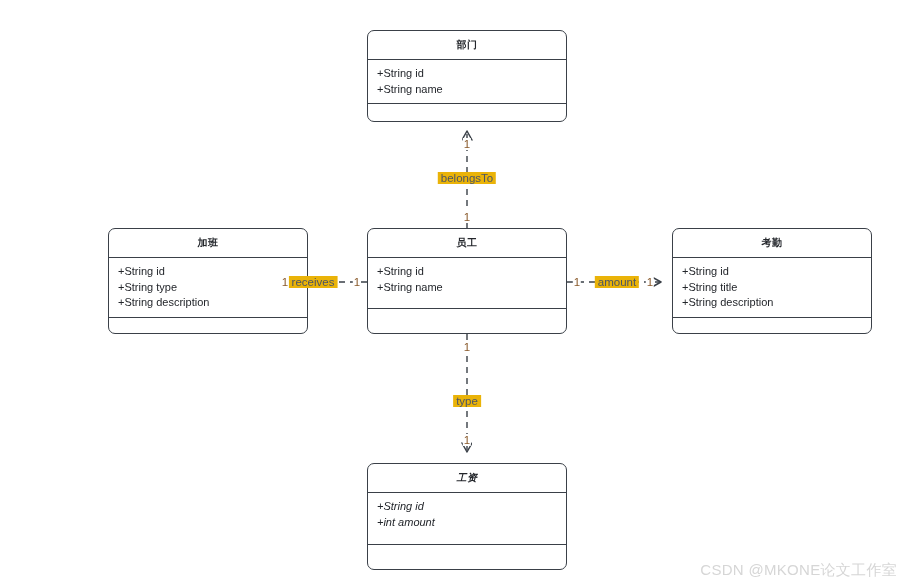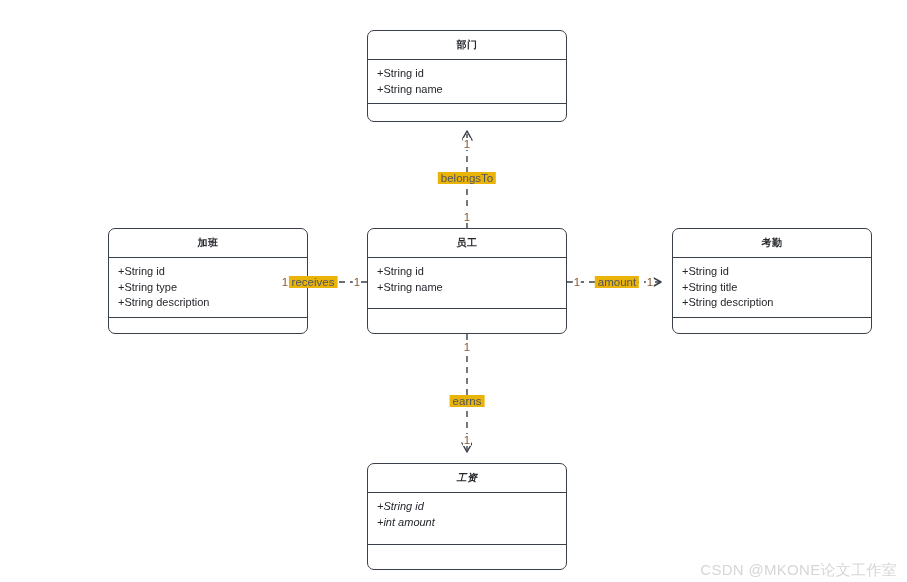--- a/index.html
+++ b/index.html
@@ -172,18 +172,18 @@
 
   <div class="mult-label" style="left:357px; top:282px;">1</div>
   <div class="edge-label" style="left:313px; top:282px;">receives</div>
   <div class="mult-label" style="left:285px; top:282px;">1</div>
 
   <div class="mult-label" style="left:577px; top:282px;">1</div>
   <div class="edge-label" style="left:617px; top:282px;">amount</div>
   <div class="mult-label" style="left:650px; top:282px;">1</div>
 
   <div class="mult-label" style="left:467px; top:347px;">1</div>
-  <div class="edge-label" style="left:467px; top:401px;">earns</div>
+  <div class="edge-label" style="left:467px; top:401px;">type</div>
   <div class="mult-label" style="left:467px; top:440px;">1</div>
 
   <div class="watermark">CSDN @MKONE论文工作室</div>
 
 </div>
 
 </body></html>

